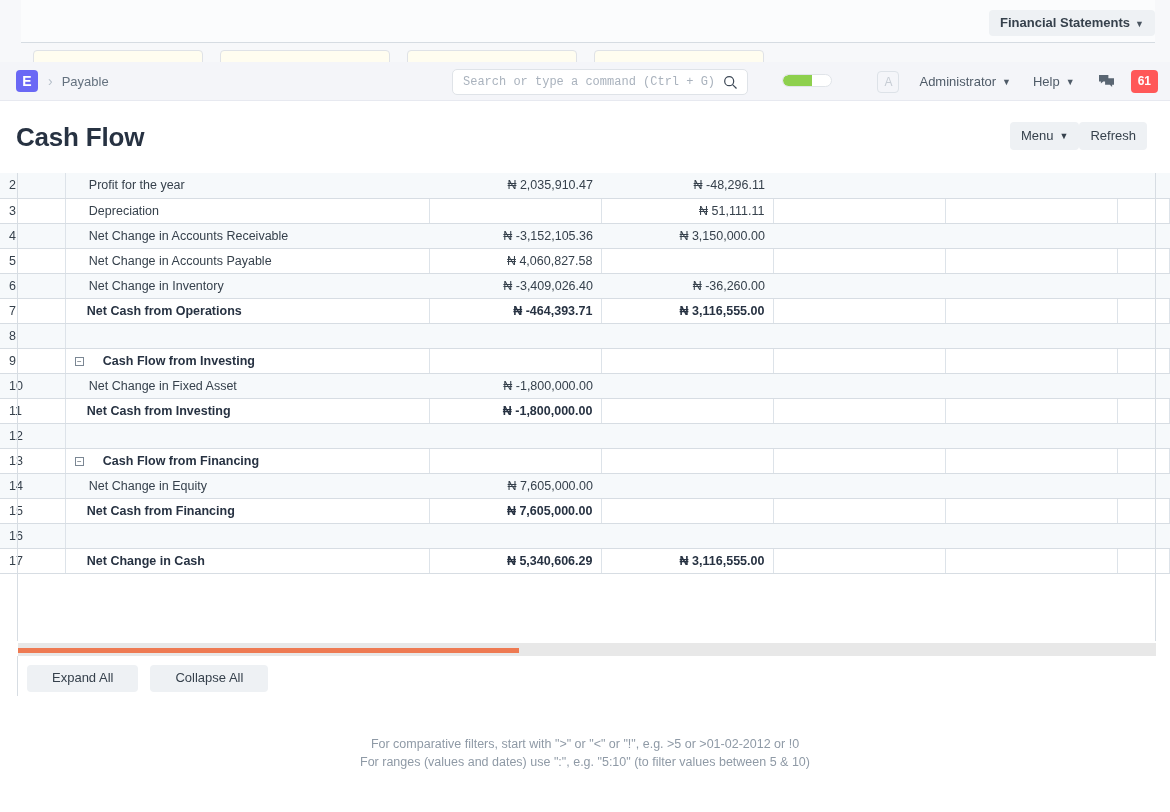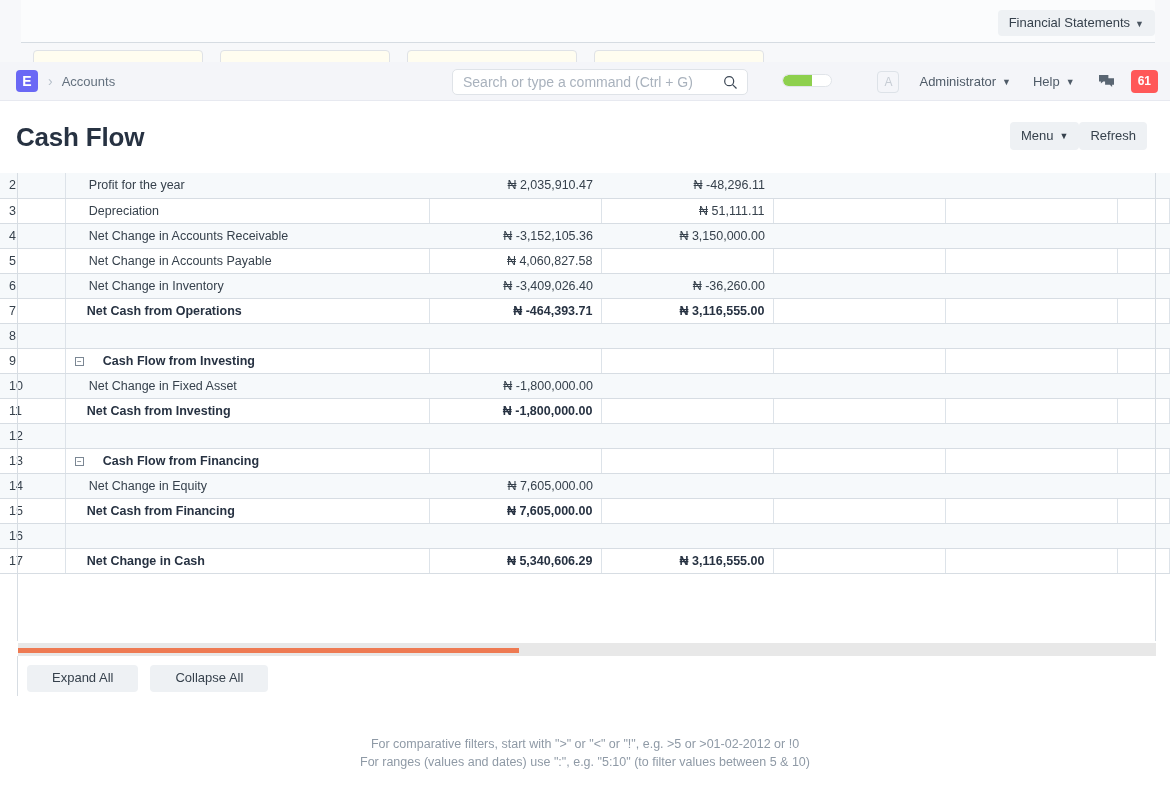--- a/index.html
+++ b/index.html
@@ -7,20 +7,21 @@
     width: 1170px; height: 812px;
     background: #ffffff;
     font-family: "Liberation Sans", sans-serif;
     overflow: hidden;
   }
 
   
   .bg-top {
     position: absolute; left: 0; top: 0; width: 1170px; height: 64px;
     background: #f7f8fa;
+    font-weight: bold;
   }
   .bg-top-inner {
     position: absolute; left: 21px; top: 0; right: 15px; height: 43px;
     background: #fbfcfd; border-bottom: 1px solid #d6dce2;
   }
   .fin-stmt-btn {
     position: absolute; right: 15px; top: 10px;
     background: #eef1f4; border-radius: 4px;
     padding: 5px 11px 6px 11px;
     font-size: 13px; color: #36414c; white-space: nowrap;
@@ -52,21 +53,21 @@
   .bc-link { font-size: 13px; color: #64717f; cursor: pointer; }
 
   .search-wrap {
     position: absolute; left: 452px; top: 7px;
     width: 296px; height: 26px;
     background: #fff; border: 1px solid #dfe3e8; border-radius: 5px;
     display: flex; align-items: center;
   }
   .search-input {
     border: 0; outline: none; background: transparent;
-    font-family: Liberation Sans, sans-serif; font-size: 14px;
+    font-family: Liberation Mono, monospace; font-size: 12px;
     color: #737373; flex: 1; padding: 0 8px 0 10px; height: 100%;
   }
   .search-input::placeholder { color: #a9b2bd; }
   .search-ico { margin-right: 9px; display: flex; align-items: center; }
 
   .progress-track {
     position: absolute; left: 782px; top: 74px;
     width: 50px; height: 13px; background: #fff;
     border: 1px solid #e0e4e9; border-radius: 7px; overflow: hidden;
   }
@@ -191,21 +192,21 @@
       <div class="filter-box" style="left: 33px; width: 170px;"></div>
       <div class="filter-box" style="left: 220px; width: 170px;"></div>
       <div class="filter-box" style="left: 407px; width: 170px;"></div>
       <div class="filter-box" style="left: 594px; width: 170px;"></div>
     </div>
 </div>
 
 <div class="navbar">
   <div class="brand">E</div>
   <span class="bc-sep">›</span>
-  <span class="bc-link">Accounts</span>
+  <span class="bc-link">Payable</span>
 
   <div class="search-wrap">
     <input class="search-input" type="text" placeholder="Search or type a command (Ctrl + G)" style="">
     <span class="search-ico">
       <svg width="15" height="15" viewBox="0 0 16 16">
           <circle cx="6.6" cy="6.6" r="4.8" fill="none" stroke="#3d4856" stroke-width="1.3"></circle>
           <line x1="10.2" y1="10.2" x2="14.4" y2="14.4" stroke="#3d4856" stroke-width="1.3"></line>
         </svg>
     </span>
   </div>

